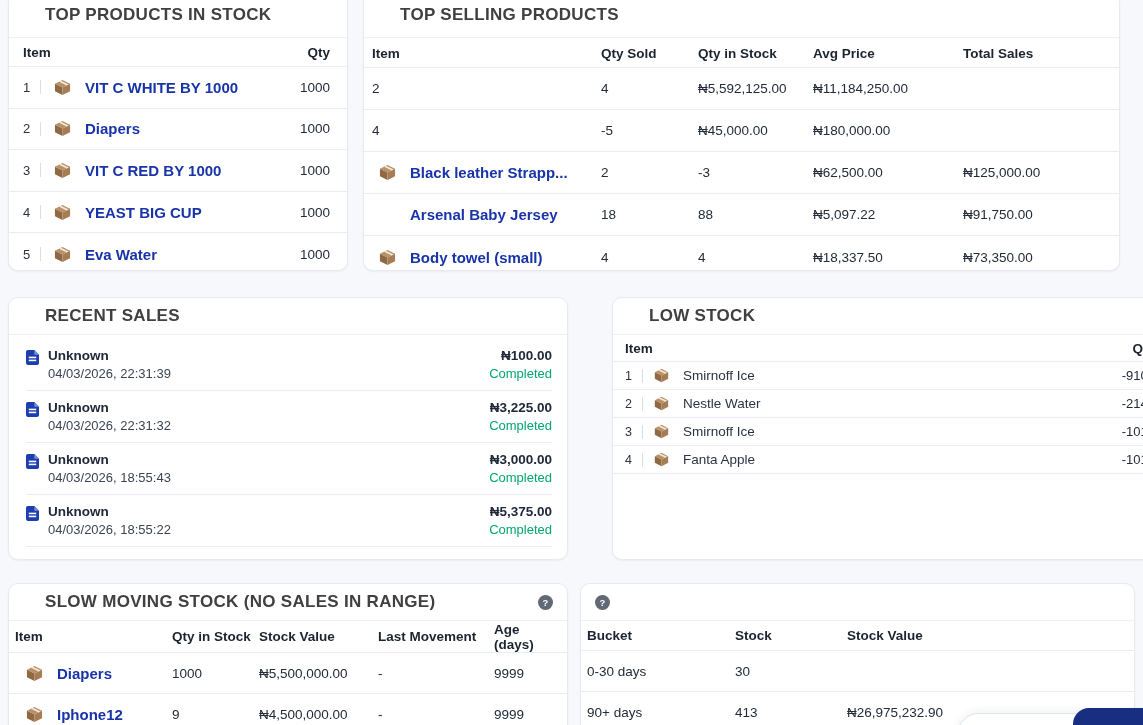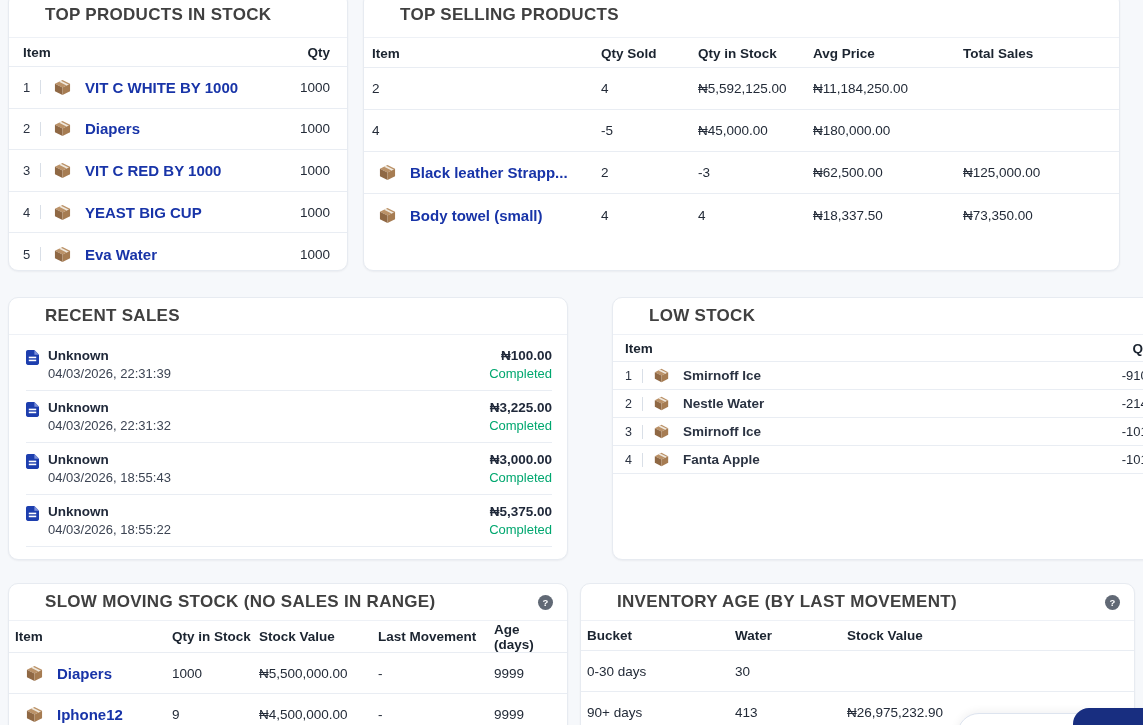--- a/index.html
+++ b/index.html
@@ -43,21 +43,21 @@
 
   
   .rank-row { display:flex; align-items:center; }
   .rank-num { font-size:13px; color:#2b3342; min-width:9px; }
   .rank-sep { width:1px; height:14px; background:#d9dfe7; margin-left:8px; }
   .pkg { display:inline-flex; margin-left:12px; flex:0 0 auto; }
   .item-link {
     color:#1834a8; font-weight:bold; font-size:15px; margin-left:13px;
     text-decoration:none; cursor:pointer; white-space:nowrap;
   }
-  .item-plain { color:#2b3342; font-size:13.5px; margin-left:13px; white-space:nowrap;font-weight:bold; }
+  .item-plain { color:#2b3342; font-size:13.5px; margin-left:13px; white-space:nowrap; }
   .qty-right { margin-left:auto; font-size:13.5px; color:#232b38; }
 
   #card-top-products .thead-row {
     display:flex; align-items:flex-end; justify-content:space-between;
     height:29px; padding:0 17px 6px 14px; border-bottom:1px solid #e9edf3;
   }
   #card-top-products .rank-row { height:41.6px; padding:0 17px 0 14px; }
   #card-top-products .rank-row:not(:last-child){ border-bottom:1px solid #e9edf3; }
 
   #card-low-stock .thead-row {
@@ -248,20 +248,30 @@
     <polygon points="18,5 10,9 10,17 18,13" fill="#a67c52"></polygon>
     <polygon points="8.4,1.8 16.4,5.8 14.4,6.9 6.4,2.9" fill="#f0e9df"></polygon>
   </svg>
           </span>
 <a class="item-link">Black leather Strapp...</a>
         </span>
       <span>2</span>
       <span>-3</span>
       <span>₦62,500.00</span>
       <span>₦125,000.00</span>
+    </div>
+    <div class="sell-grid sell-row">
+      <span class="sell-item">
+          <span class="pkg-placeholder"></span>
+          <a class="item-link">Arsenal Baby Jersey</a>
+        </span>
+      <span>18</span>
+      <span>88</span>
+      <span>₦5,097.22</span>
+      <span>₦91,750.00</span>
     </div>
     <div class="sell-grid sell-row">
       <span class="sell-item">
   <span class="pkg">
             <svg width="19" height="17" viewBox="0 0 20 18">
     <polygon points="10,1 18,5 10,9 2,5" fill="#bb9268"></polygon>
     <polygon points="2,5 10,9 10,17 2,13" fill="#8f6844"></polygon>
     <polygon points="18,5 10,9 10,17 18,13" fill="#a67c52"></polygon>
     <polygon points="8.4,1.8 16.4,5.8 14.4,6.9 6.4,2.9" fill="#f0e9df"></polygon>
   </svg>
@@ -472,26 +482,25 @@
         </span>
       <span>9</span>
       <span>₦4,500,000.00</span>
       <span>-</span>
       <span>9999</span>
     </div>
   </section>
 
   <section class="card" id="card-inventory-age">
     <div class="panel-title-bar">
-      <span class="panel-title">INVENTORY AGE (BY LAST MOVEMENT)</span>
       <span class="help-icon">?</span>
     </div>
     <div class="age-grid thead-row">
       <span class="thead">Bucket</span>
-      <span class="thead">Water</span>
+      <span class="thead">Stock</span>
       <span class="thead">Stock Value</span>
     </div>
     <div class="age-grid age-row">
       <span>0-30 days</span>
       <span>30</span>
     </div>
     <div class="age-grid age-row">
       <span>90+ days</span>
       <span>413</span>
       <span>₦26,975,232.90</span>

